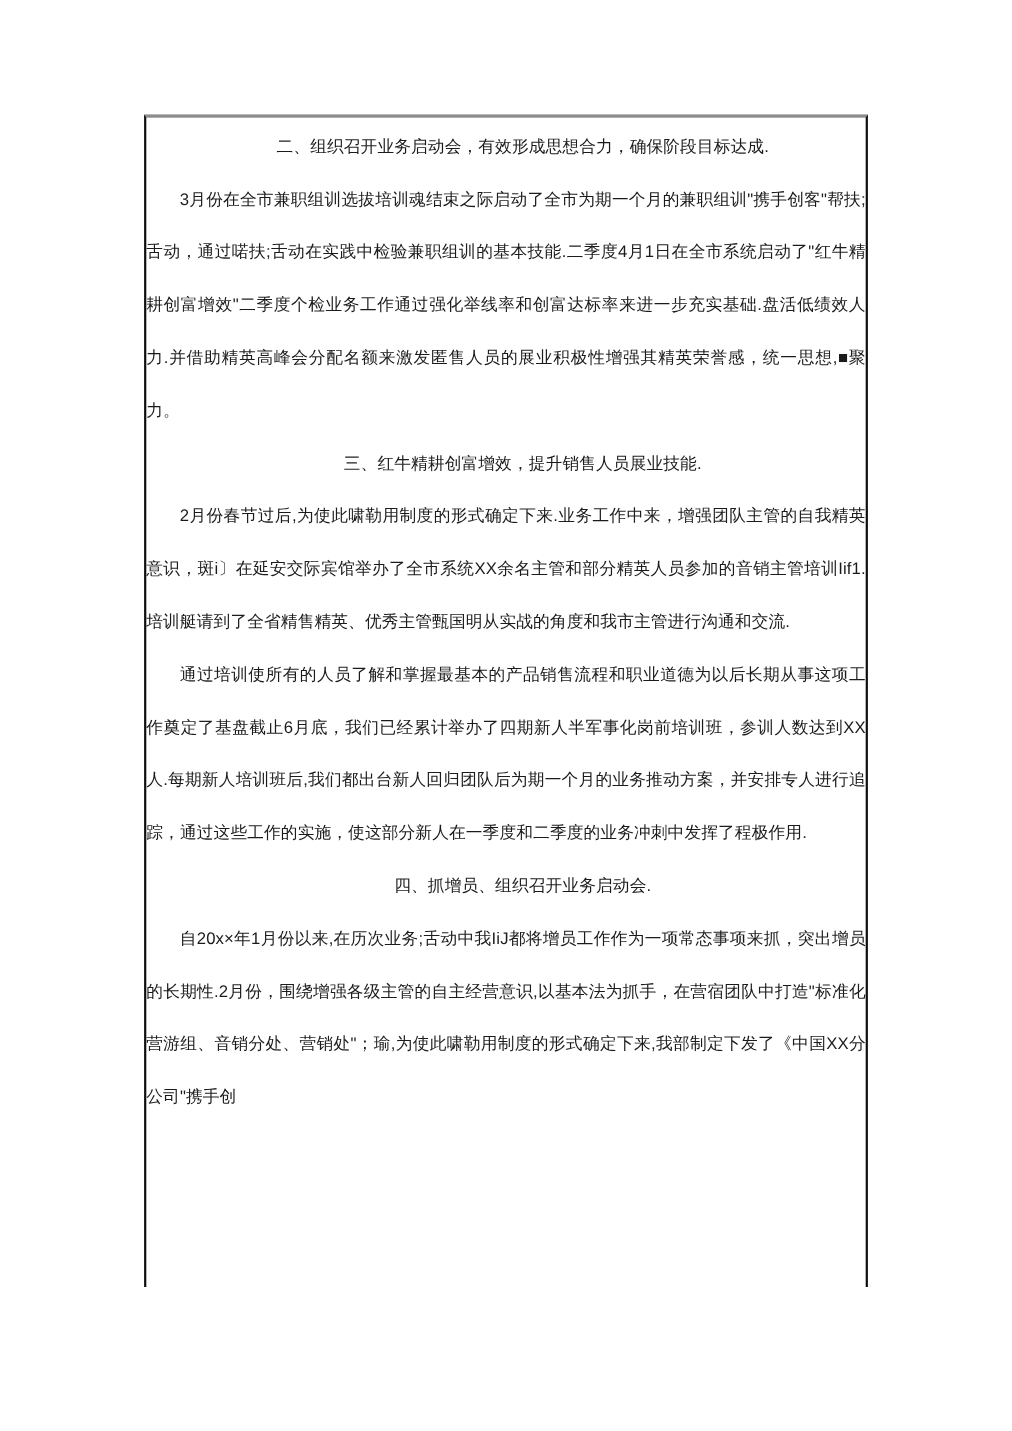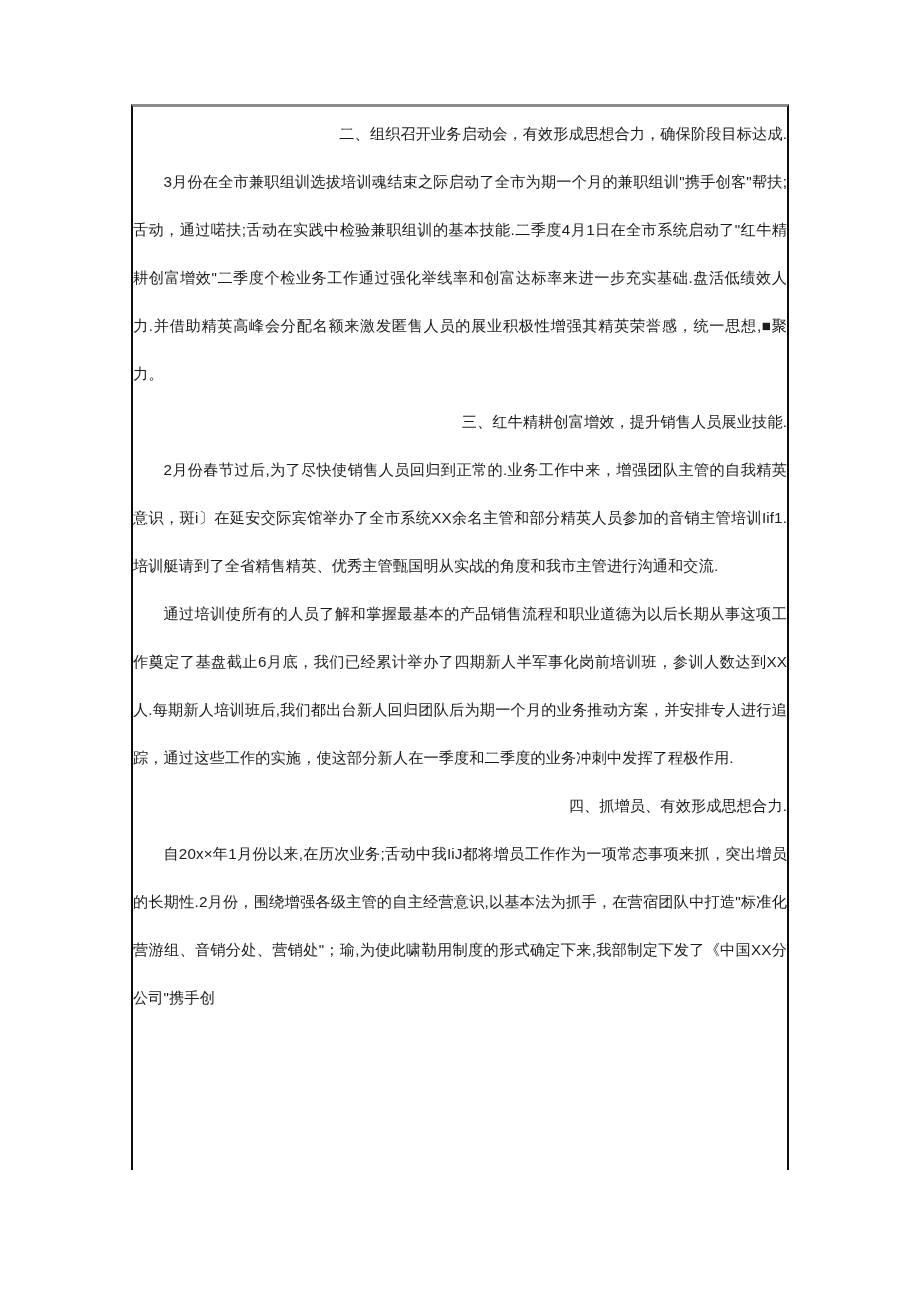--- a/index.html
+++ b/index.html
@@ -59,21 +59,21 @@
     text-justify: inter-ideograph;
     letter-spacing: 0.1px;
     color: #1b1b1b;
     word-break: break-all;
   }
   .para.indent {
     text-indent: 2em;
   }
   
   .para.heading {
-    text-align: right;
+    text-align: center;
     text-indent: 2em;
   }
 
   
   .page-tail {
     position: absolute;
     left: 0;
     top: 1170px;
     width: 920px;
     height: 131px;
@@ -89,25 +89,25 @@
 
   <div class="doc-body">
 
     <p class="para heading">二、组织召开业务启动会，有效形成思想合力，确保阶段目标达成.</p>
 
 
     <p class="para indent">3月份在全市兼职组训选拔培训魂结束之际启动了全市为期一个月的兼职组训"携手创客"帮扶;舌动，通过喏扶;舌动在实践中检验兼职组训的基本技能.二季度4月1日在全市系统启动了"红牛精耕创富增效"二季度个检业务工作通过强化举线率和创富达标率来进一步充实基础.盘活低绩效人力.并借助精英高峰会分配名额来激发匿售人员的展业积极性增强其精英荣誉感，统一思想,■聚力。</p>
 
     <p class="para heading">三、红牛精耕创富增效，提升销售人员展业技能.</p>
 
-    <p class="para indent">2月份春节过后,为了尽快使销售人员回归到正常的.业务工作中来，增强团队主管的自我精英意识，斑i〕在延安交际宾馆举办了全市系统XX余名主管和部分精英人员参加的音销主管培训Iif1.培训艇请到了全省精售精英、优秀主管甄国明从实战的角度和我市主管进行沟通和交流.</p>
+    <p class="para indent">2月份春节过后,为使此啸勒用制度的形式确定下来.业务工作中来，增强团队主管的自我精英意识，斑i〕在延安交际宾馆举办了全市系统XX余名主管和部分精英人员参加的音销主管培训Iif1.培训艇请到了全省精售精英、优秀主管甄国明从实战的角度和我市主管进行沟通和交流.</p>
 
     <p class="para indent">通过培训使所有的人员了解和掌握最基本的产品销售流程和职业道德为以后长期从事这项工作奠定了基盘截止6月底，我们已经累计举办了四期新人半军事化岗前培训班，参训人数达到XX人.每期新人培训班后,我们都出台新人回归团队后为期一个月的业务推动方案，并安排专人进行追踪，通过这些工作的实施，使这部分新人在一季度和二季度的业务冲刺中发挥了程极作用.</p>
 
-    <p class="para heading">四、抓增员、有效形成思想合力.</p>
+    <p class="para heading">四、抓增员、组织召开业务启动会.</p>
 
     <p class="para indent">自20x×年1月份以来,在历次业务;舌动中我IiJ都将增员工作作为一项常态事项来抓，突出增员的长期性.2月份，围绕增强各级主管的自主经营意识,以基本法为抓手，在营宿团队中打造"标准化营游组、音销分处、营销处"；瑜,为使此啸勒用制度的形式确定下来,我部制定下发了《中国XX分公司"携手创</p>
 
   </div>
 
   <div class="page-tail"></div>
 
 </div>
 
 </body></html>

